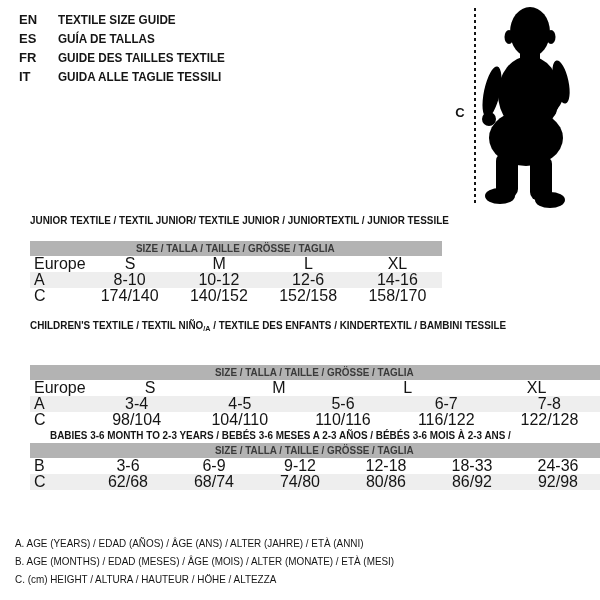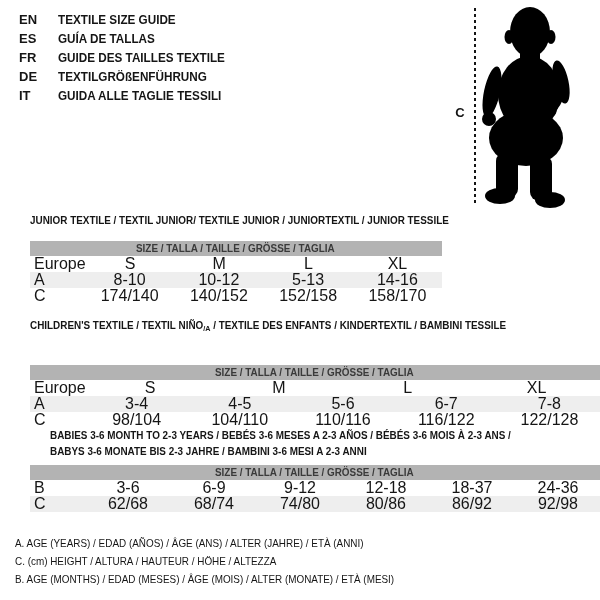--- a/index.html
+++ b/index.html
@@ -56,24 +56,20 @@
   </div>
   <div class="lang-line">
     <span class="lang-code">ES</span>
     <span class="cond">GUÍA DE TALLAS</span>
   </div>
   <div class="lang-line">
     <span class="lang-code">FR</span>
     <span class="cond">GUIDE DES TAILLES TEXTILE</span>
   </div>
   <div class="lang-line">
-    <span class="lang-code">DE</span>
-    <span class="cond">TEXTILGRÖßENFÜHRUNG</span>
-  </div>
-  <div class="lang-line">
     <span class="lang-code">IT</span>
     <span class="cond">GUIDA ALLE TAGLIE TESSILI</span>
   </div>
 </div>
 
 <div class="abs dash-line"></div>
 <div class="abs figure-label">C</div>
 <svg class="abs baby" width="102" height="205" viewBox="0 0 102 205">
   <g fill="var(--silhouette)">
     <ellipse cx="52" cy="28" rx="20" ry="25"></ellipse>
@@ -102,21 +98,21 @@
         <div class="tlabel">Europe</div>
         <div class="tcell">S</div>
         <div class="tcell">M</div>
         <div class="tcell">L</div>
         <div class="tcell">XL</div>
       </div>
       <div class="trow">
         <div class="tlabel">A</div>
         <div class="tcell">8-10</div>
         <div class="tcell">10-12</div>
-        <div class="tcell">5-13</div>
+        <div class="tcell">12-6</div>
         <div class="tcell">14-16</div>
       </div>
       <div class="trow">
         <div class="tlabel">C</div>
         <div class="tcell">174/140</div>
         <div class="tcell">140/152</div>
         <div class="tcell">152/158</div>
         <div class="tcell">158/170</div>
       </div>
     </div>
@@ -149,41 +145,40 @@
         <div class="tcell">104/110</div>
         <div class="tcell">110/116</div>
         <div class="tcell">116/122</div>
         <div class="tcell">122/128</div>
       </div>
     </div>
 </div>
 
 <div class="abs size-table t3">
   <div class="ttitle"><span class="cond">BABIES 3-6 MONTH TO 2-3 YEARS / BEBÉS 3-6 MESES A 2-3 AÑOS / BÉBÉS 3-6 MOIS À 2-3 ANS /</span></div>
-  <div class="ttitle last"><span class="cond">BABYS 3-6 MONATE BIS 2-3 JAHRE / BAMBINI 3-6 MESI A 2-3 ANNI</span></div>
   <div class="size-bar"><span class="cond">SIZE / TALLA / TAILLE / GRÖSSE / TAGLIA</span></div>
   <div>
       <div class="trow">
         <div class="tlabel">B</div>
         <div class="tcell">3-6</div>
         <div class="tcell">6-9</div>
         <div class="tcell">9-12</div>
         <div class="tcell">12-18</div>
-        <div class="tcell">18-37</div>
+        <div class="tcell">18-33</div>
         <div class="tcell">24-36</div>
       </div>
       <div class="trow">
         <div class="tlabel">C</div>
         <div class="tcell">62/68</div>
         <div class="tcell">68/74</div>
         <div class="tcell">74/80</div>
         <div class="tcell">80/86</div>
         <div class="tcell">86/92</div>
         <div class="tcell">92/98</div>
       </div>
     </div>
 </div>
 
 <div class="abs footnotes">
   <div class="footnote"><span class="cond">A. AGE (YEARS) / EDAD (AÑOS) / ÂGE (ANS) / ALTER (JAHRE) / ETÀ (ANNI)</span></div>
+  <div class="footnote"><span class="cond">B. AGE (MONTHS) / EDAD (MESES) / ÂGE (MOIS) / ALTER (MONATE) / ETÀ (MESI)</span></div>
   <div class="footnote"><span class="cond">C. (cm) HEIGHT / ALTURA / HAUTEUR / HÖHE / ALTEZZA</span></div>
-  <div class="footnote"><span class="cond">B. AGE (MONTHS) / EDAD (MESES) / ÂGE (MOIS) / ALTER (MONATE) / ETÀ (MESI)</span></div>
 </div>
 
 </body></html>

